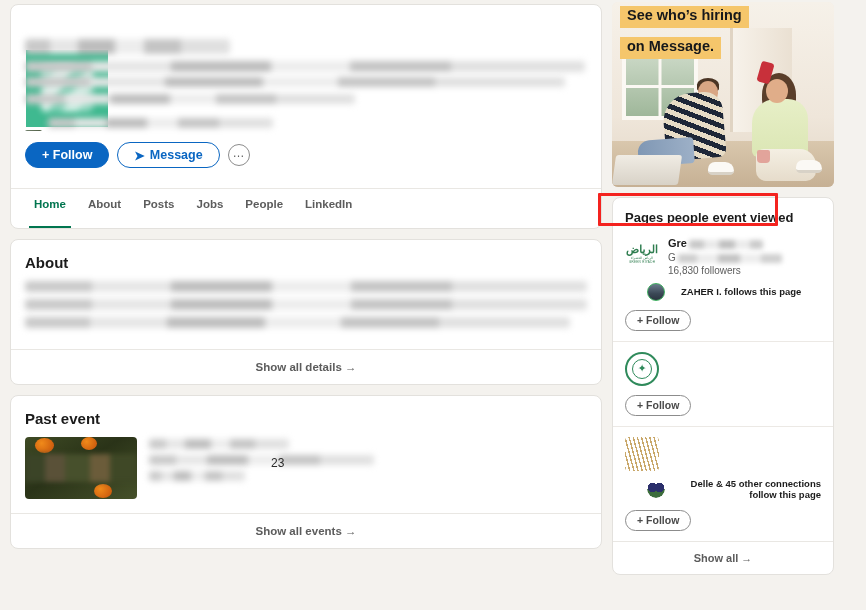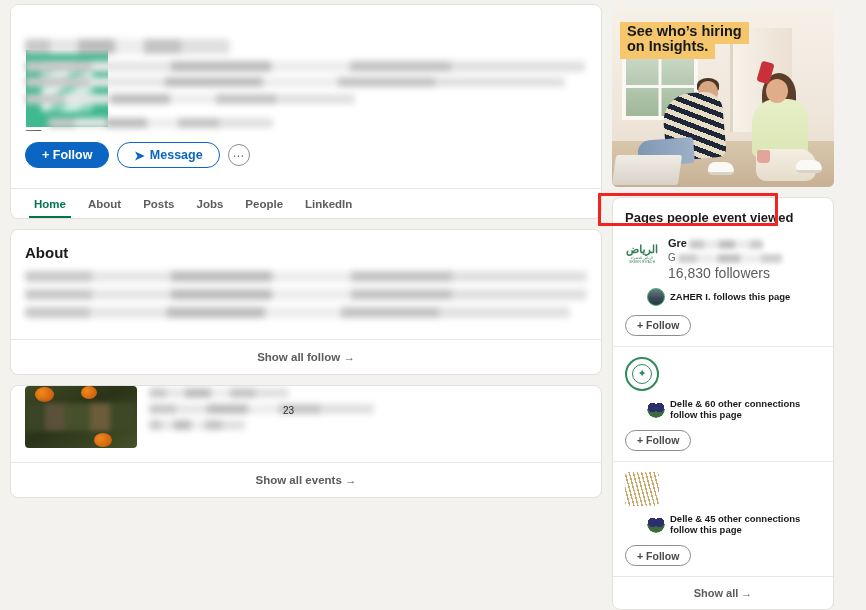--- a/index.html
+++ b/index.html
@@ -144,21 +144,21 @@
 
   
   .tabs {
     display: flex; gap: 4px;
     border-top: 1px solid #e9e7e3;
     padding: 0 14px;
     margin-top: 10px;
   }
   .tab {
     position: relative;
-    padding: 9px 9px 8px 9px;
+    padding: 9px 9px 18px 9px;
     font-size: 11.5px; font-weight: 600;
     color: #5c5c5c; cursor: pointer;
   }
   .tab.active { color: #01754f; }
   .tab.active::after {
     content: ""; position: absolute;
     left: 4px; right: 4px; bottom: 0; height: 2px;
     background: #01754f;
   }
 
@@ -197,22 +197,22 @@
   .event-thumb .blurband {
     position: absolute; left: 0; top: 28%; width: 100%; height: 44%;
     background: linear-gradient(90deg,#3b4427 0 18%,#5a5138 18% 36%,#47502c 36% 58%,#6b5c3a 58% 76%,#3f4826 76% 100%);
     filter: blur(2.4px);
   }
   .event-meta { flex: 1 1 auto; padding-top: 2px; position: relative; }
   .ev-l1 { width: 140px; height: 10px; margin-bottom: 6px; }
   .ev-l2 { width: 225px; height: 10px; margin-bottom: 6px; }
   .ev-l3 { width: 96px;  height: 10px; }
   .ev-tail {
-    position: absolute; left: 134px; top: 19px;
-    font-size: 10px; color: #2a2a2a;
+    position: absolute; left: 122px; top: 19px;
+    font-size: 12px; color: #2a2a2a;
   }
 
   
   .ad {
     position: relative;
     width: 222px; height: 185px;
     border-radius: 6px; overflow: hidden;
     background: linear-gradient(to bottom,#f3ede4 0%,#e8ded1 55%,#dfd3c3 100%);
   }
   .ad .room-wall { position:absolute; inset:0; background: linear-gradient(to bottom,#f6f1e9 0%,#efe6da 62%,#e2d6c6 100%); }
@@ -292,21 +292,21 @@
   .ad .shoe1 { left: 96px; }
   .ad .shoe2 { right: 12px; bottom: 14px; }
   .ad-hl {
     position: absolute; left: 8px;
     background: #f5c66b;
     padding: 1px 7px 3px 7px;
     font-size: 14.5px; font-weight: 700; color: #16181b;
     line-height: 1.22;
     white-space: nowrap;
   }
-  .ad-hl.r1 { top: 20px; }
+  .ad-hl.r1 { top: 4px; }
   .ad-hl.r2 { top: 35px; }
 
   
   .side-card {
     background: #fff;
     border: 1px solid #e3e1dd;
     border-radius: 8px;
     margin-top: 10px;
     overflow: hidden;
   }
@@ -354,30 +354,31 @@
     filter: blur(2.4px); border-radius:2px;
   }
   .pi-sub { font-size: 10px; color: #5c5c5c; line-height: 1.3; position: relative; }
   .pi-sub .blur-inline {
     display:inline-block; vertical-align:middle;
     height: 9px; width: 104px; margin-left: 2px;
     background: linear-gradient(90deg,#cdcdcd 0 18%,#ececec 18% 38%,#c2c2c2 38% 60%,#ededed 60% 80%,#cfcfcf 80% 100%);
     filter: blur(2.4px); border-radius:2px;
   }
   .pi-sub .blur-inline.w2 { width: 86px; }
-  .pi-followers { font-size: 14px; color: #5c5c5c; margin-top: 1px; }
+  .pi-followers { font-size: 10px; color: #5c5c5c; margin-top: 1px; }
   .pi-followers.blurred {
     display:inline-block; height:9px; width: 70px; margin-top:3px;
     background: linear-gradient(90deg,#cdcdcd 0 20%,#ececec 20% 42%,#c4c4c4 42% 64%,#ebebeb 64% 84%,#d0d0d0 84% 100%);
     filter: blur(2.4px); border-radius:2px; color: transparent;
   }
 
   .social-row {
-    display: flex; align-items: center; gap: 5px;
+    display: flex; align-items: center; gap: 16px;
     margin: 7px 0 0 22px;
+    text-align: right;
   }
   .social-av {
     width: 18px; height: 18px; border-radius: 50%;
     flex: 0 0 auto; position: relative;
     border: 1.6px solid #3fae5f;
     background: linear-gradient(to bottom,#6a7c8c 0%,#3b4856 60%,#2b3640 100%);
     overflow: hidden;
   }
   .social-av.group {
     border: none;
@@ -464,24 +465,25 @@
       </div>
     </div>
 
     <div class="card">
       <div class="sec-title">About</div>
       <div class="sec-body">
         <div class="blurtext about-line about-l1"></div>
         <div class="blurtext about-line about-l2"></div>
         <div class="blurtext about-line about-l3"></div>
       </div>
-      <div class="sec-footer">Show all follow  →</div>
+      <div class="sec-footer">Show all details  →</div>
     </div>
 
     <div class="card">
+      <div class="sec-title">Past event</div>
       <div class="sec-body">
         <div class="event-row">
           <div class="event-thumb">
             <div class="f1"></div>
             <div class="f2"></div>
             <div class="f3"></div>
             <div class="blurband"></div>
           </div>
           <div class="event-meta">
             <div class="blurtext ev-l1"></div>
@@ -510,21 +512,21 @@
       <div class="phone"></div>
       <div class="p1-hair"></div>
       <div class="p1-head"></div>
       <div class="p1"></div>
       <div class="p1-jeans"></div>
       <div class="mug"></div>
       <div class="shoe1"></div>
       <div class="shoe2"></div>
       <div class="laptop"></div>
       <div class="ad-hl r1">See who’s hiring</div>
-      <div class="ad-hl r2">on Insights.</div>
+      <div class="ad-hl r2">on Message.</div>
     </div>
 
     <div class="side-card">
       <div class="side-title">Pages people event viewed</div>
 
       <div class="page-item">
         <div class="pi-top">
           <div class="pi-logo logo-green-riyadh">
             <div class="ar">الرياض</div>
             <div class="sub">الرياض الخضراء</div>
@@ -546,26 +548,20 @@
         </div>
         <div class="follow-pill">+ Follow</div>
       </div>
 
       <div class="page-item">
         <div class="pi-top">
           <div class="pi-logo logo-emblem">
             <div class="inner">✦</div>
           </div>
         </div>
-        <div class="social-row">
-          <div class="social-av group">
-              <div class="g"></div>
-            </div>
-          <div class="social-txt">Delle &amp; 60 other connections follow this page</div>
-        </div>
         <div class="follow-pill">+ Follow</div>
       </div>
 
       <div class="page-item">
         <div class="pi-top">
           <div class="pi-logo logo-rsg"></div>
         </div>
         <div class="social-row">
           <div class="social-av group">
               <div class="g"></div>

